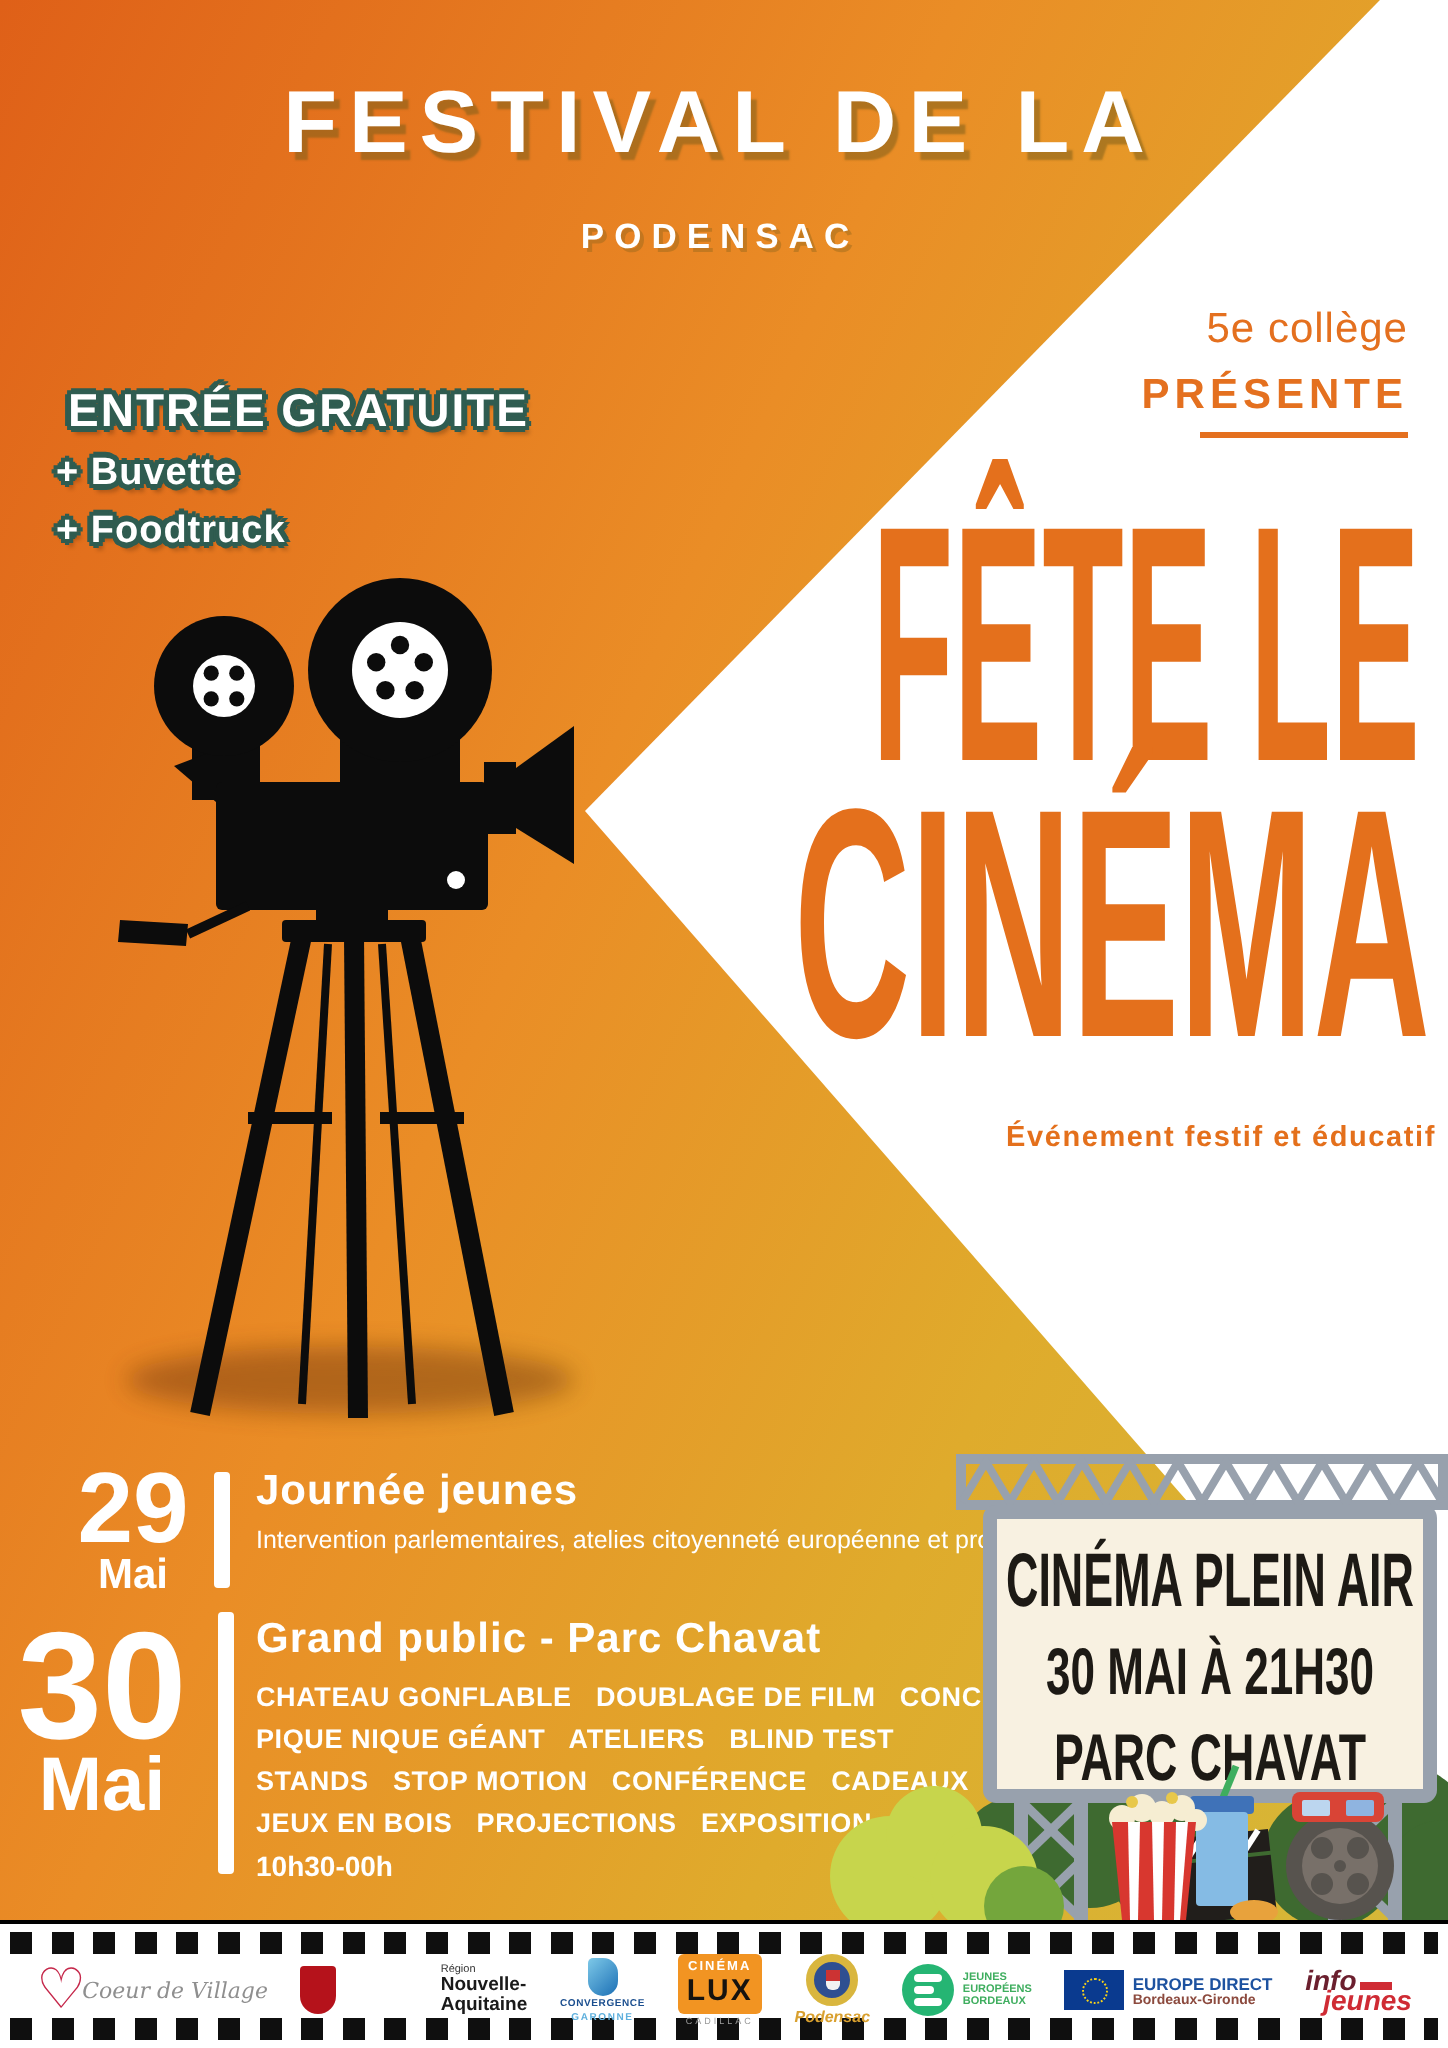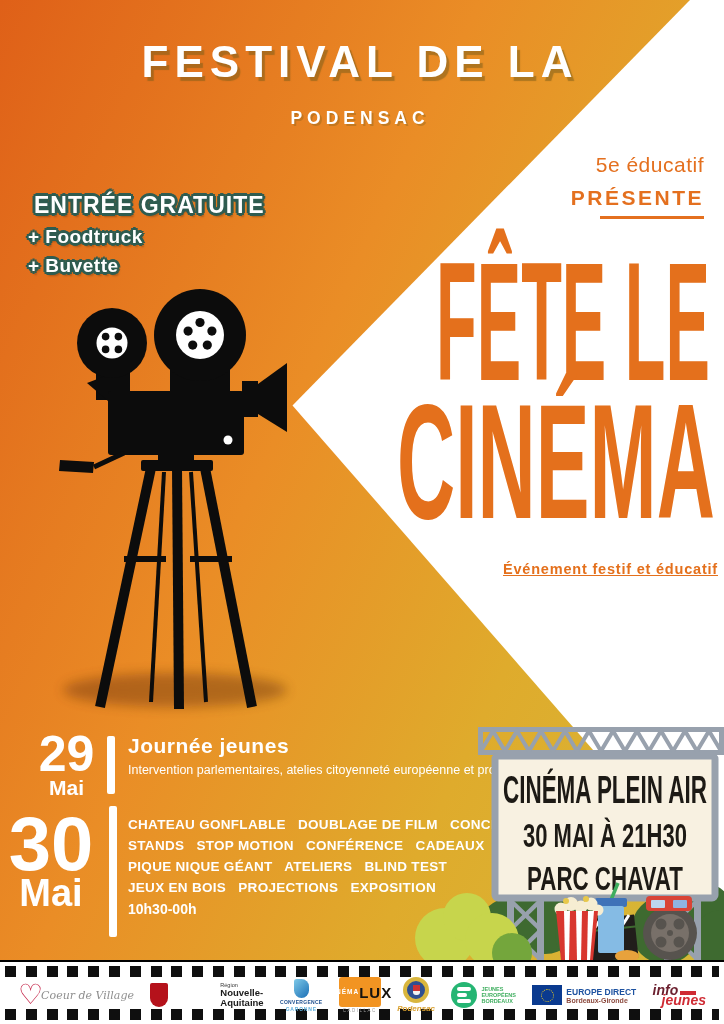--- a/index.html
+++ b/index.html
@@ -28,21 +28,21 @@
   .outlined{color:#fff;
     text-shadow:-2px -2px 0 #2f5c50,2px -2px 0 #2f5c50,-2px 2px 0 #2f5c50,2px 2px 0 #2f5c50,
       -3px 0 0 #2f5c50,3px 0 0 #2f5c50,0 -3px 0 #2f5c50,0 3px 0 #2f5c50,2px 4px 2px rgba(0,0,0,.25);}
   .free-entry-title{font-size:23px;font-weight:bold;letter-spacing:1px;padding-left:12px;}
   .free-entry-item{font-size:19px;font-weight:bold;margin-left:6px;margin-top:7px;letter-spacing:.5px;}
 
   
   .fete-svg{position:absolute;left:385px;top:210px;}
   .fete-svg text{font-family:"Liberation Sans",sans-serif;font-weight:bold;fill:#e4701c;}
   .event-subtitle{position:absolute;left:420px;top:561px;width:298px;text-align:right;
-    color:#e4701c;font-size:14.5px;font-weight:bold;letter-spacing:.8px;text-decoration:underline;}
+    color:#e4701c;font-size:14.5px;font-weight:bold;letter-spacing:.8px;}
 
   
   .daybar{position:absolute;width:8px;background:#fff;border-radius:2px;}
   .bar1{left:107px;top:736px;height:58px;}
   .bar2{left:109px;top:806px;height:131px;}
   .day-num{position:absolute;text-align:center;color:#fff;font-weight:bold;}
   .day1-num{left:30px;top:733px;width:73px;}
   .day1-num .d{font-size:50px;line-height:42px;}
   .day1-num .m{font-size:21px;line-height:20px;margin-top:3px;}
   .day2-num{left:8px;top:812px;width:86px;}
@@ -81,21 +81,21 @@
   .na-text{line-height:1;margin-left:48px;}
   .na-tag{font-size:5.5px;color:#333;}
   .na-line{font-size:9.5px;font-weight:bold;color:#1a1a1a;line-height:9.5px;}
   .cg{flex-direction:column;gap:1px;}
   .cg-icon{width:15px;height:19px;background:linear-gradient(135deg,#7ec9e8,#1b6fb5);
     border-radius:3px 9px 9px 9px;}
   .cg-l1{font-size:5px;font-weight:bold;color:#1c4f8f;letter-spacing:.3px;}
   .cg-l2{font-size:5px;font-weight:bold;color:#5fb0dd;letter-spacing:.8px;}
   .lux{flex-direction:column;gap:1px;}
   .lux-box{width:42px;height:30px;background:#f29422;border-radius:3px;display:flex;
-    flex-direction:row;align-items:center;justify-content:center;line-height:1;}
+    flex-direction:column;align-items:center;justify-content:center;line-height:1;}
   .lux-top{font-size:6.5px;font-weight:bold;color:#fff;letter-spacing:1px;}
   .lux-mid{font-size:15px;font-weight:bold;color:#16130f;letter-spacing:1px;}
   .lux-bottom{font-size:4.5px;color:#9a9a9a;letter-spacing:1.5px;}
   .pod{flex-direction:column;gap:1px;}
   .pod-circle{width:26px;height:26px;border-radius:50%;background:#2e4f91;
     border:4px solid #d9b63e;box-sizing:border-box;position:relative;}
   .pod-circle::after{content:"";position:absolute;left:5.5px;top:4px;width:7px;height:10px;
     background:linear-gradient(#cc3333 55%,#f2f2f2 55%);border-radius:0 0 3px 3px;}
   .pod-label{font-size:8px;font-style:italic;font-weight:bold;color:#d9a02f;}
   .jeb-circle{width:26px;height:26px;border-radius:50%;background:#25b573;flex:none;
@@ -121,30 +121,30 @@
 
 <div class="poster">
   <div class="bg"></div>
   <div class="beam"></div>
 
   <div class="header">
     <div class="title">FESTIVAL DE LA</div>
     <div class="location">PODENSAC</div>
   </div>
 
-  <div class="edition">5e éducatif</div>
+  <div class="edition">5e collège</div>
   <div class="presente">
     <span>PRÉSENTE</span>
     <div class="presente-underline"></div>
   </div>
 
   <div class="free-entry">
     <div class="free-entry-title outlined">ENTRÉE GRATUITE</div>
+    <div class="free-entry-item outlined">+ Buvette</div>
     <div class="free-entry-item outlined">+ Foodtruck</div>
-    <div class="free-entry-item outlined">+ Buvette</div>
   </div>
 
   <svg class="camera-svg" width="260" height="440" viewBox="0 0 260 440">
     <defs>
         <filter id="soft" x="-50%" y="-50%" width="200%" height="200%">
           <feGaussianBlur stdDeviation="6"></feGaussianBlur>
         </filter>
       </defs>
     <ellipse cx="135" cy="402" rx="112" ry="17" fill="#6e3608" opacity="0.45" filter="url(#soft)"></ellipse>
     <g fill="#0c0c0c" stroke="#0c0c0c">
@@ -203,24 +203,25 @@
     <div class="day-heading">Journée jeunes</div>
     <div class="day-detail">Intervention parlementaires, atelies citoyenneté européenne et projections.</div>
   </div>
 
   <div class="daybar bar2"></div>
   <div class="day-num day2-num">
     <div class="d">30</div>
     <div class="m">Mai</div>
   </div>
   <div class="day-content day2-content">
+    <div class="day-heading">Grand public - Parc Chavat</div>
     <div class="activities">
       <div class="activity">CHATEAU GONFLABLE   DOUBLAGE DE FILM   CONCERT</div>
+      <div class="activity">PIQUE NIQUE GÉANT   ATELIERS   BLIND TEST</div>
       <div class="activity">STANDS   STOP MOTION   CONFÉRENCE   CADEAUX</div>
-      <div class="activity">PIQUE NIQUE GÉANT   ATELIERS   BLIND TEST</div>
       <div class="activity">JEUX EN BOIS   PROJECTIONS   EXPOSITION</div>
     </div>
     <div class="hours">10h30-00h</div>
   </div>
 
   <svg class="billboard-svg" width="309" height="240" viewBox="0 0 309 240">
     <g fill="#98a1ad">
       <rect x="63" y="2" width="246" height="5"></rect>
       <rect x="63" y="25" width="246" height="5"></rect>
       <rect x="63" y="2" width="5" height="28"></rect>

